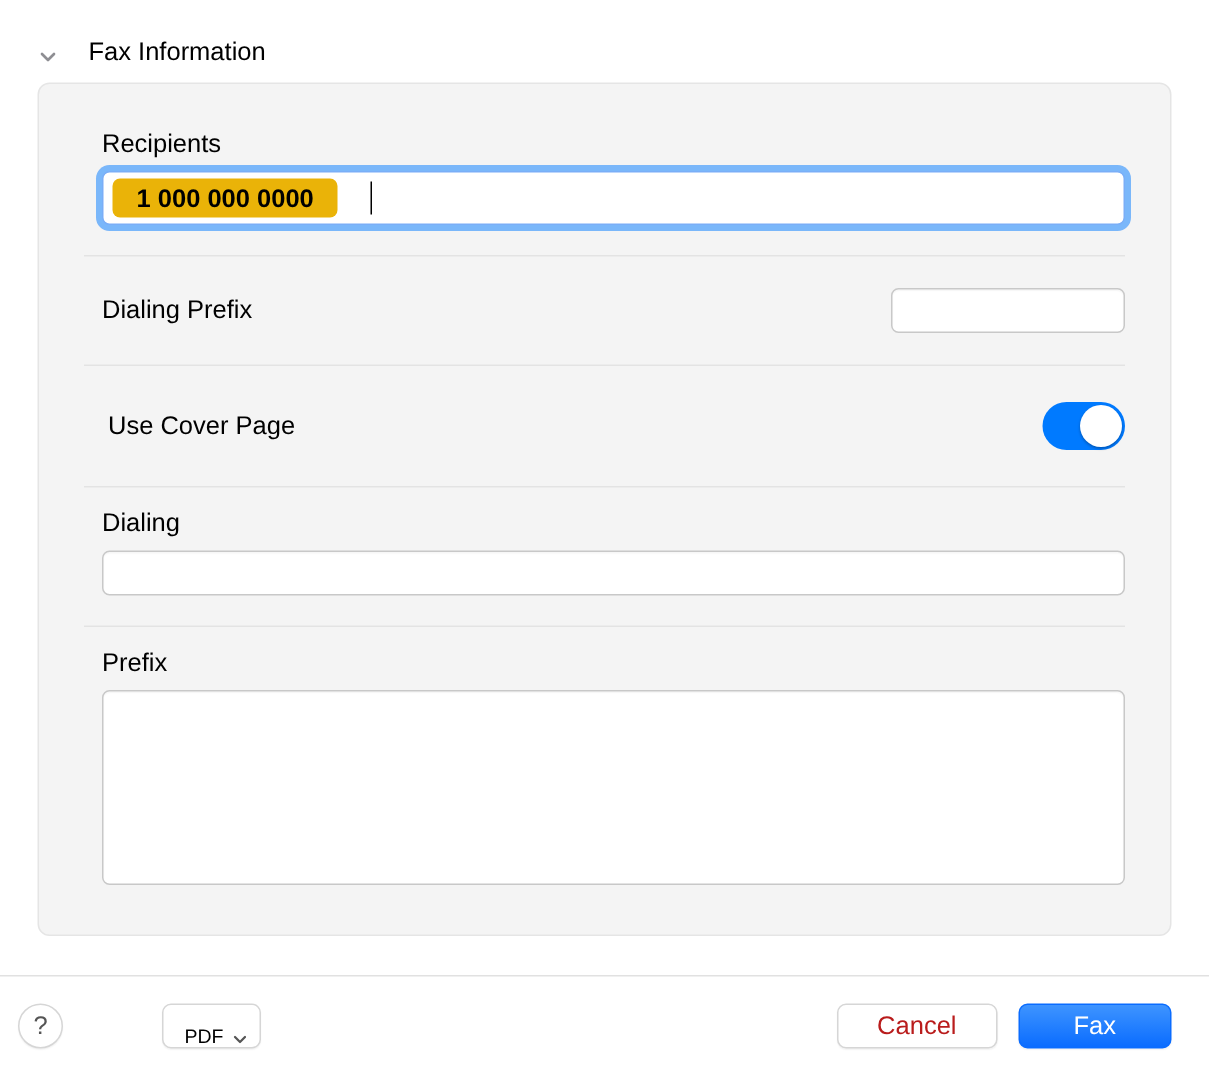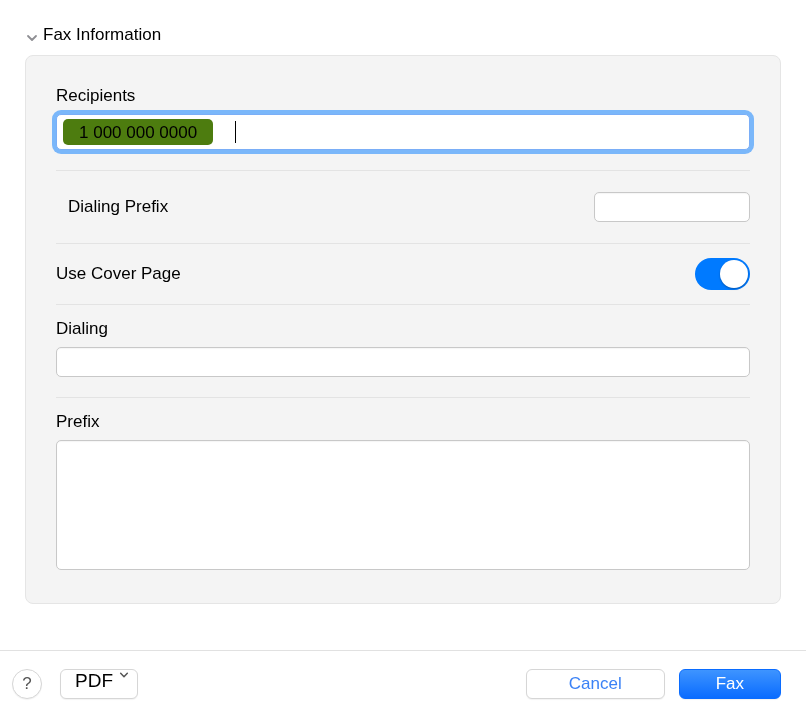--- a/index.html
+++ b/index.html
@@ -11,21 +11,21 @@
       width: 806px;
       height: 722px;
       overflow: hidden;
     }
     .content-area {
       padding: 5px 25px 0 25px;
     }
     .section-header {
       display: flex;
       align-items: flex-end;
-      gap: 4px;
+      gap: 20px;
       padding: 20px 0 10px 0;
     }
     .disclosure-chevron {
       display: inline-flex;
       align-items: center;
       justify-content: center;
       width: 14px;
       height: 14px;
       color: #8e8e93;
     }
@@ -34,49 +34,51 @@
       color: #000;
     }
     .panel {
       background: #f4f4f4;
       border: 1px solid #e5e5e5;
       border-radius: 8px;
       padding: 18px 30px 28px 30px;
     }
     .form-row {
       padding: 12px 0 8px 0;
+      margin-left: 12px;
     }
     .form-label {
       font-size: 17px;
       color: #000;
       margin-bottom: 8px;
       display: block;
     }
     .recipients-input-wrapper {
       width: 100%;
       border: 1px solid #bfbfbf;
       border-radius: 5px;
       background: #fff;
       height: 36px;
       display: flex;
       align-items: center;
       padding: 0 6px;
       box-shadow: 0 0 0 4px rgba(0,122,255,0.5);
       border-color: #7aaef7;
     }
     .recipient-token {
-      background: #4d7c0f;
+      background: #eab308;
       border-radius: 5px;
       padding: 3px 16px 3px 16px;
       font-size: 17px;
       color: #000;
       display: inline-flex;
       align-items: center;
       line-height: 1;
       height: 26px;
+      font-weight: bold;
     }
     .recipients-caret {
       width: 1px;
       height: 22px;
       background: #000;
       margin-left: 22px;
       animation: blink 1s step-end infinite;
     }
     @keyframes blink { 50% { opacity: 0; } }
     .divider {
@@ -166,41 +168,42 @@
       box-shadow: 0 1px 1px rgba(0,0,0,0.05);
       cursor: pointer;
       margin-right: 18px;
     }
     .pdf-button {
       height: 30px;
       border-radius: 6px;
       border: 1px solid #d6d6d6;
       background: #fff;
       display: flex;
-      align-items: flex-start;
+      align-items: flex-end;
       padding: 0 8px 0 14px;
-      font-size: 19px;
+      font-size: 13px;
       color: #000;
       box-shadow: 0 1px 1px rgba(0,0,0,0.05);
       cursor: pointer;
       gap: 6px;
+      margin-left: 48px;
     }
     .pdf-chevron {
       display: inline-flex;
       color: #555;
     }
     .spacer { flex: 1; }
     .btn {
       height: 30px;
       border-radius: 6px;
       border: 1px solid #d6d6d6;
       background: #fff;
-      padding: 0 42px;
-      font-size: 17px;
-      color: #3b82f6;
+      padding: 0 26px;
+      font-size: 17px;
+      color: #b91c1c;
       box-shadow: 0 1px 1px rgba(0,0,0,0.05);
       cursor: pointer;
       margin-left: 14px;
       display: flex;
       align-items: center;
     }
     .btn.primary {
       background: linear-gradient(#3e94ff, #0a6cff);
       border-color: #0a6cff;
       color: #fff;
@@ -233,21 +236,21 @@
     <div class="divider"></div>
 
     <div class="inline-row">
       <span class="form-label" style="margin:12px">Dialing Prefix</span>
       <input class="small-input" value="" style="">
     </div>
 
     <div class="divider" style="margin-top:0"></div>
 
     <div class="inline-row">
-      <span class="form-label" style="margin:0">Use Cover Page</span>
+      <span class="form-label" style="margin:16px">Use Cover Page</span>
       <div class="toggle">
         <div class="toggle-knob"></div>
       </div>
     </div>
 
     <div class="divider" style="margin-top:0"></div>
 
     <div class="form-row" style="padding-top:14px">
       <label class="form-label">Dialing</label>
       <input class="full-input" value="" style="">

